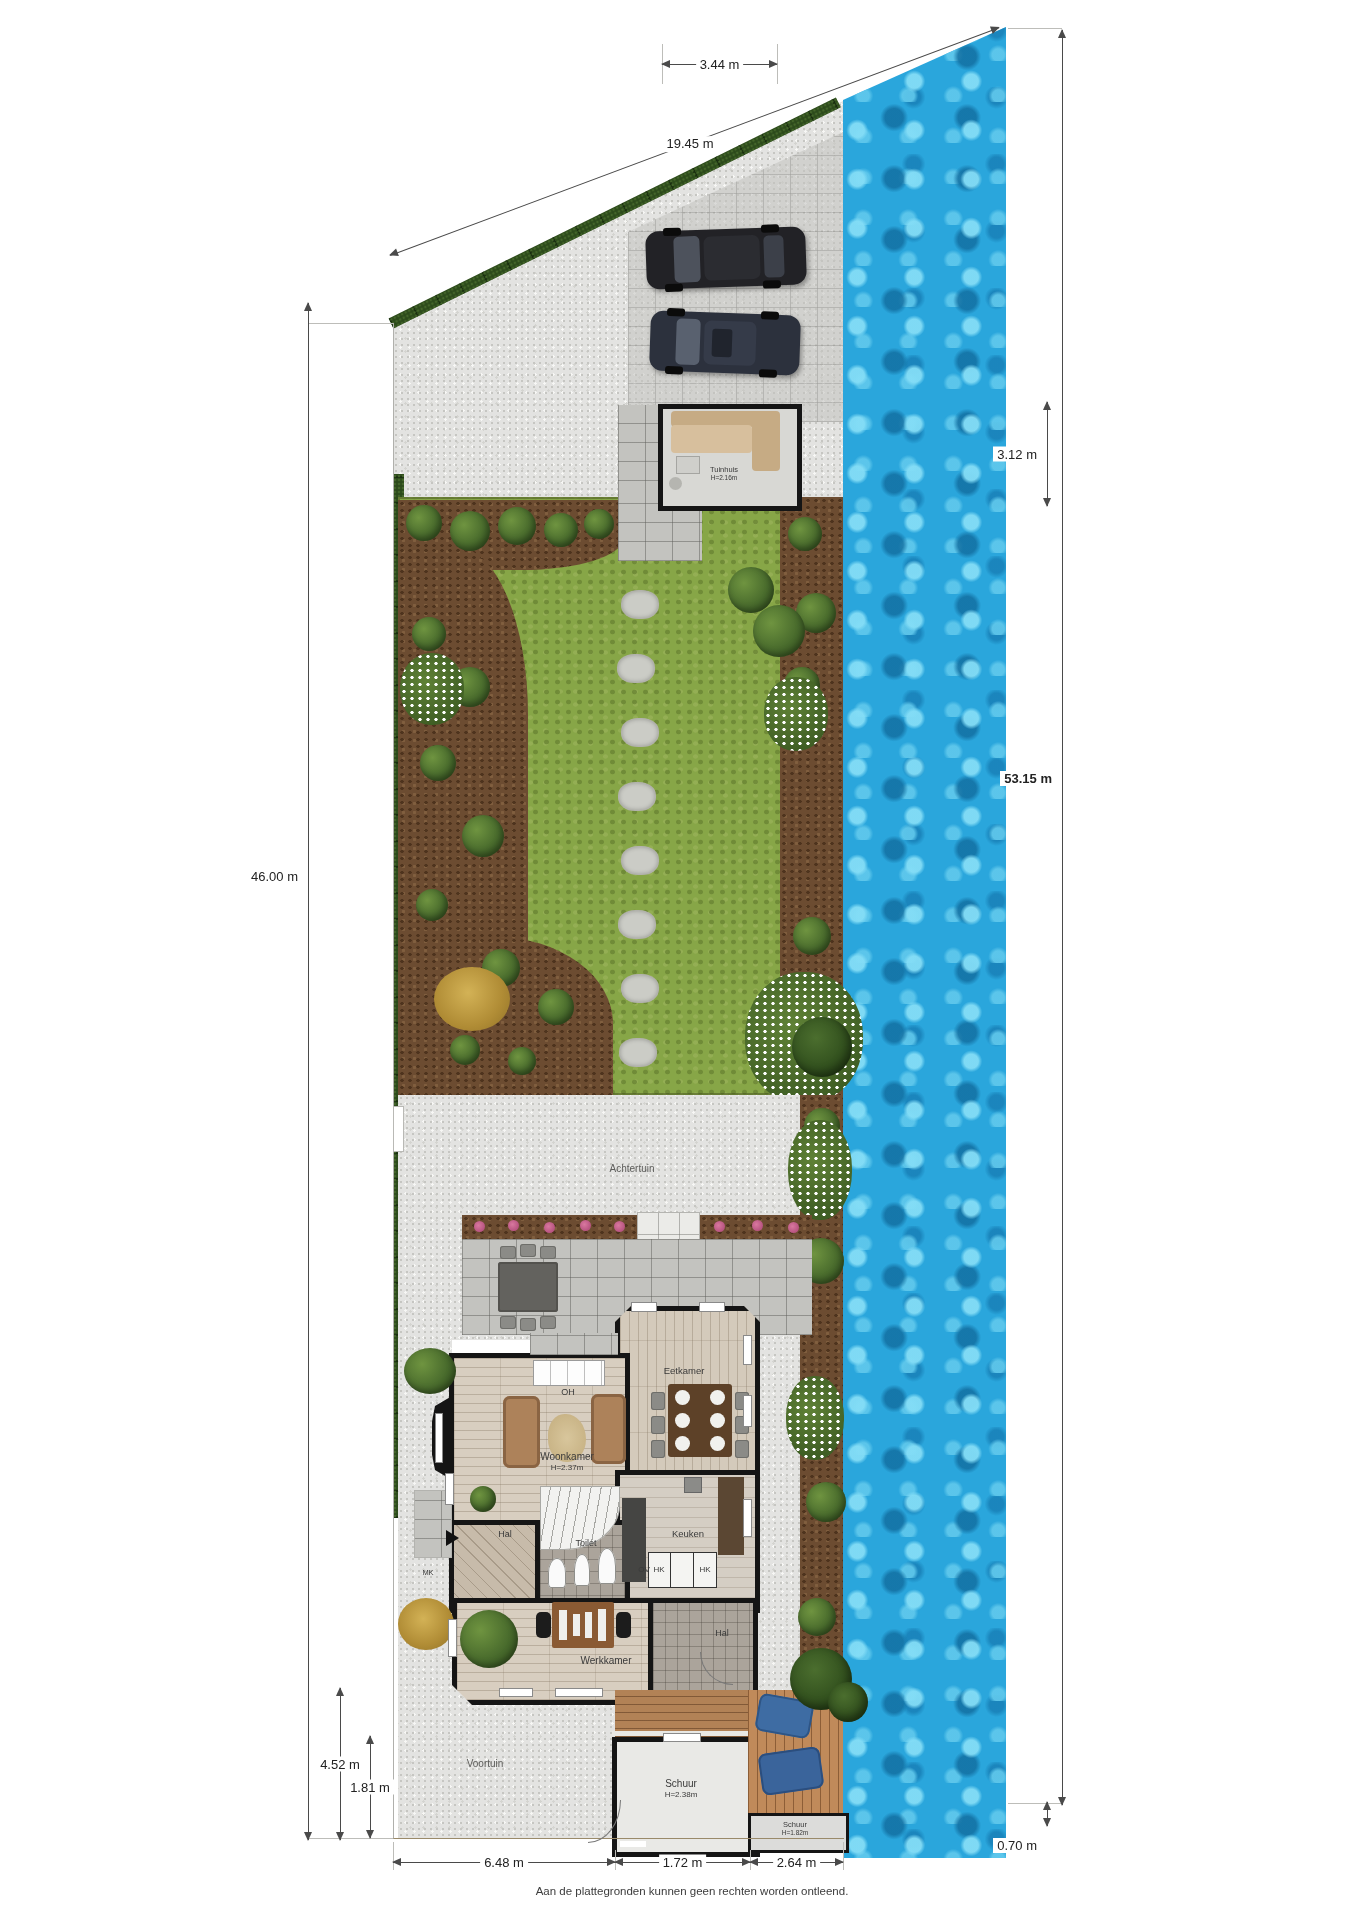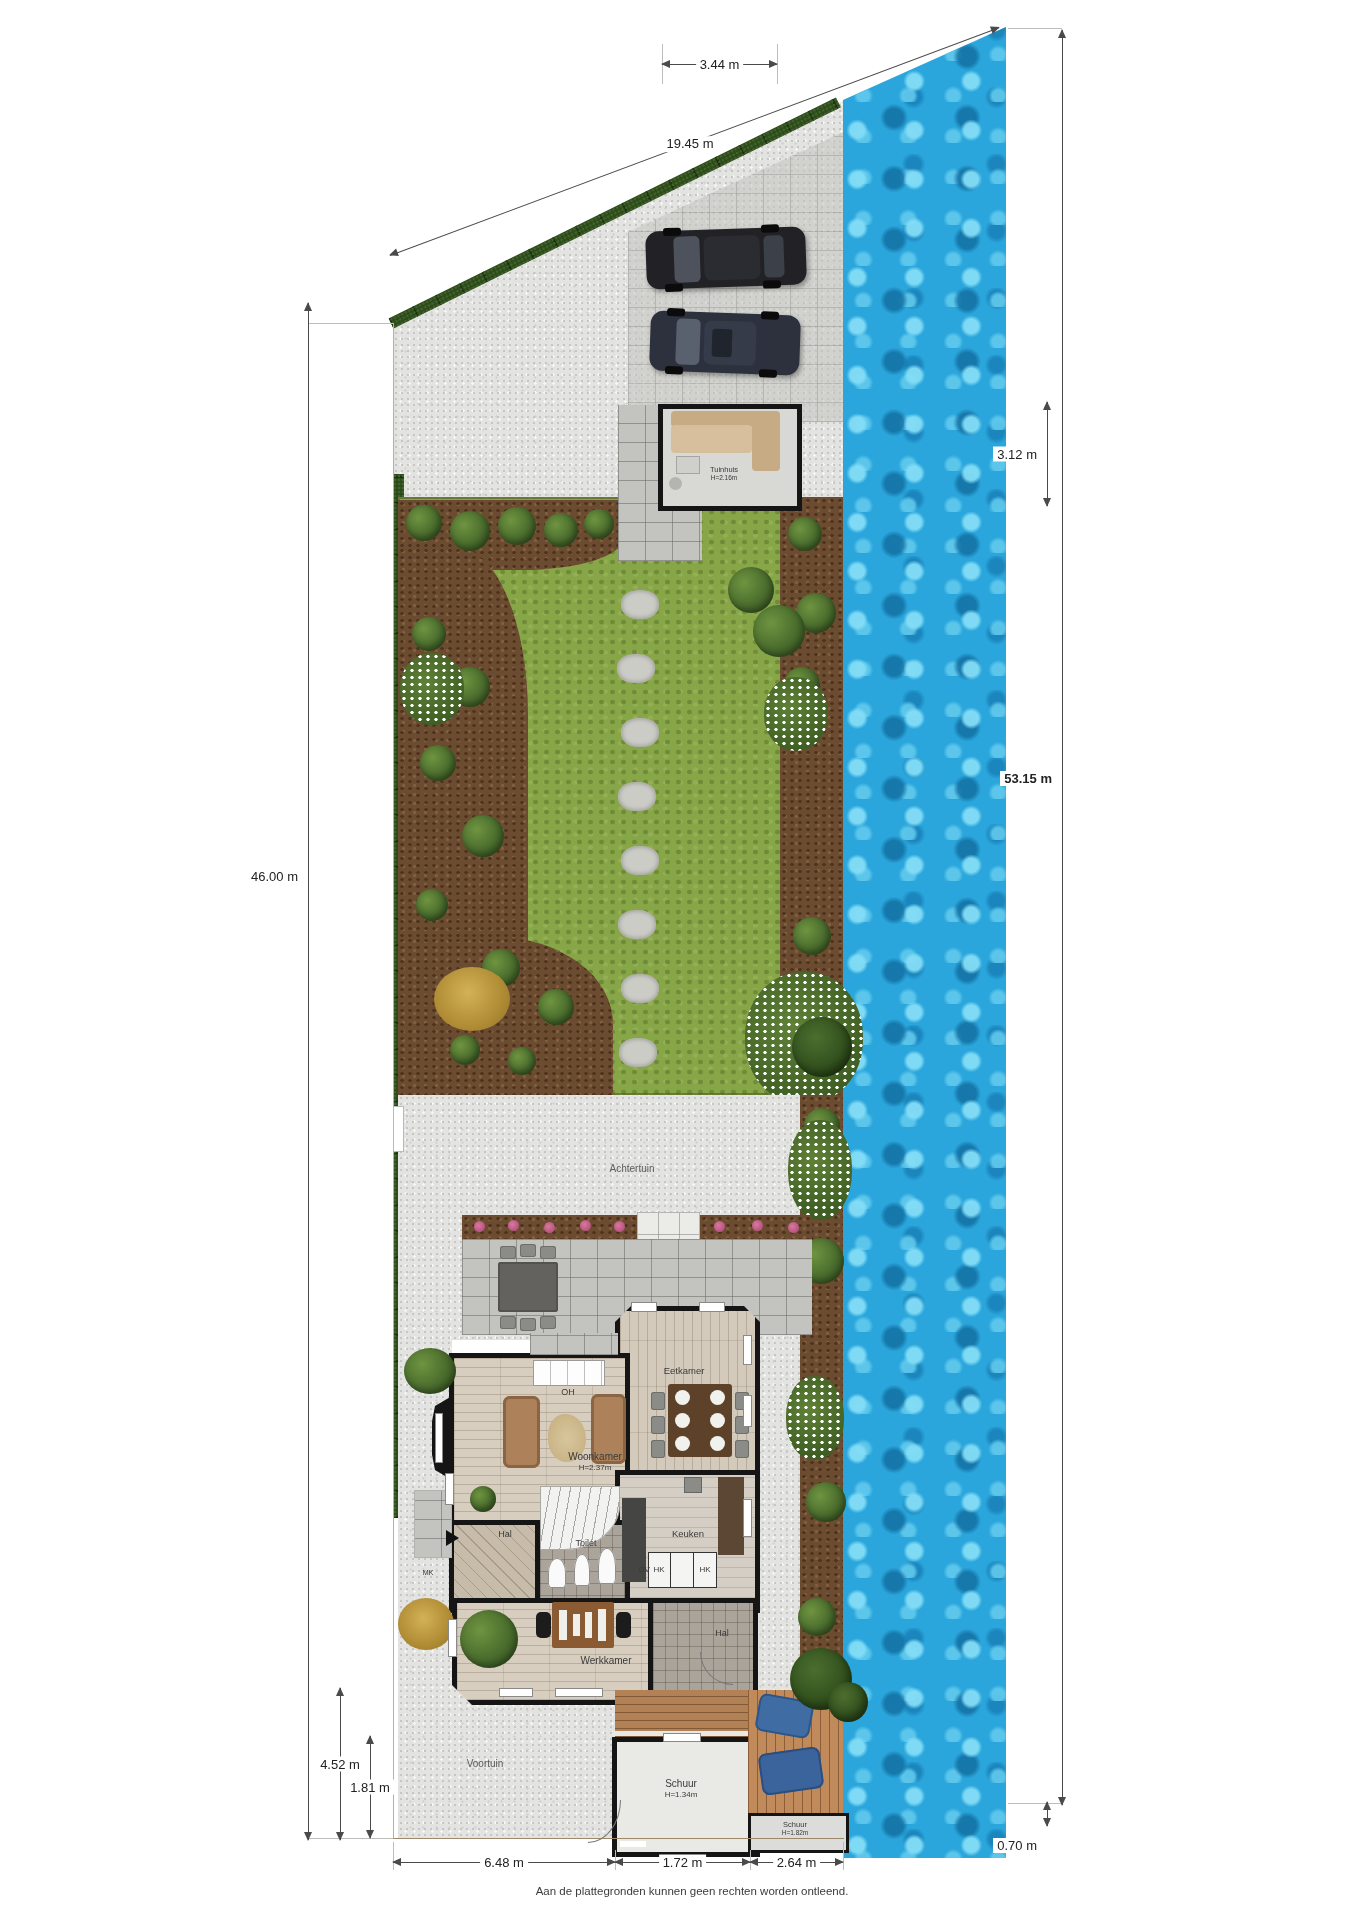--- a/index.html
+++ b/index.html
@@ -239,21 +239,21 @@
 
   <div class="room planksh" style="left:449px;top:1353px;width:171px;height:172px;"></div>
   <div class="abs" style="left:432px;top:1396px;width:20px;height:84px;background:#151515;clip-path:polygon(100% 0,15% 12%,0 30%,0 70%,15% 88%,100% 100%);z-index:26;"></div>
   <div class="win" style="left:436px;top:1414px;width:6px;height:48px;"></div>
   <div class="abs blocks" style="left:530px;top:1333px;width:88px;height:22px;"></div>
   <div class="abs" style="left:533px;top:1360px;width:72px;height:26px;background:#fdfdfd;box-shadow:inset 0 0 0 1px #9a9a9a;z-index:26;background-image:repeating-linear-gradient(90deg,rgba(150,150,150,.6) 0 1px,transparent 1px 17px);"></div>
   <div class="lab" style="left:568px;top:1392px;font-size:9px;">OH</div>
   <div class="sofa" style="left:503px;top:1396px;width:37px;height:72px;z-index:25;"></div>
   <div class="sofa" style="left:591px;top:1394px;width:35px;height:70px;z-index:25;"></div>
   <div class="abs" style="left:548px;top:1414px;width:38px;height:48px;background:radial-gradient(#d8c69c,#c3ad7e);border-radius:45% 55% 50% 50%;z-index:24;"></div>
-  <div class="lab" style="left:567px;top:1462px;margin-left:28px;">
+  <div class="lab" style="left:567px;top:1462px;">
     <span>Woonkamer</span>
     <span class="sub">H=2.37m</span>
   </div>
 
   <div class="room" style="left:615px;top:1470px;width:135px;height:133px;background:#d5cec4;background-image:repeating-linear-gradient(0deg,rgba(130,115,95,.25) 0 1px,transparent 1px 10px);"></div>
   <div class="abs" style="left:622px;top:1498px;width:24px;height:84px;background:#454543;z-index:25;"></div>
   <div class="abs" style="left:718px;top:1477px;width:26px;height:78px;background:#5b4733;z-index:25;"></div>
   <div class="abs" style="left:684px;top:1477px;width:18px;height:16px;background:#8b8b88;box-shadow:inset 0 0 0 1px #666;z-index:25;"></div>
   <div class="abs" style="left:648px;top:1552px;width:69px;height:36px;background:#f4f4f2;box-shadow:inset 0 0 0 1px #333;z-index:25;background-image:repeating-linear-gradient(90deg,transparent 0 22px,#333 22px 23px);"></div>
   <div class="lab" style="left:688px;top:1534px;font-size:9.5px;">Keuken</div>
@@ -299,21 +299,21 @@
   <div class="win" style="left:556px;top:1689px;width:46px;height:7px;"></div>
 
   <div class="abs deckh" style="left:615px;top:1690px;width:133px;height:47px;"></div>
   <div class="abs" style="left:612px;top:1731px;width:136px;height:5px;background:#e8e8e4;"></div>
   <div class="room" style="left:612px;top:1737px;width:138px;height:110px;background:#e9e9e6;"></div>
   <div class="win" style="left:664px;top:1734px;width:36px;height:7px;"></div>
   <div class="abs" style="left:620px;top:1841px;width:26px;height:6px;background:#fff;z-index:26;"></div>
   <div class="arc" style="left:588px;top:1800px;width:32px;height:42px;border-left:none;border-top:none;border-radius:0 0 100% 0;"></div>
   <div class="lab" style="left:681px;top:1789px;">
     <span>Schuur</span>
-    <span class="sub">H=1.34m</span>
+    <span class="sub">H=2.38m</span>
   </div>
   <div class="abs deckv" style="left:748px;top:1690px;width:95px;height:125px;"></div>
   <div class="abs" style="left:757px;top:1697px;width:55px;height:38px;background:#3e6ca3;border-radius:8px;transform:rotate(10deg);box-shadow:inset 0 0 0 2px #2e5585;z-index:25;"></div>
   <div class="abs" style="left:760px;top:1750px;width:62px;height:42px;background:#3a649b;border-radius:8px;transform:rotate(-8deg);box-shadow:inset 0 0 0 2px #2b4e7e;z-index:25;"></div>
   <span class="tree" style="left:790px;top:1648px;width:62px;height:62px;z-index:26;"></span>
   <span class="tree" style="left:828px;top:1682px;width:40px;height:40px;z-index:26;"></span>
   <div class="abs" style="left:748px;top:1813px;width:95px;height:34px;background:#dcdcda;border:3px solid #151515;"></div>
   <div class="lab tiny" style="left:795px;top:1828px;">
     <span>Schuur</span>
     <span class="sub">H=1.82m</span>

